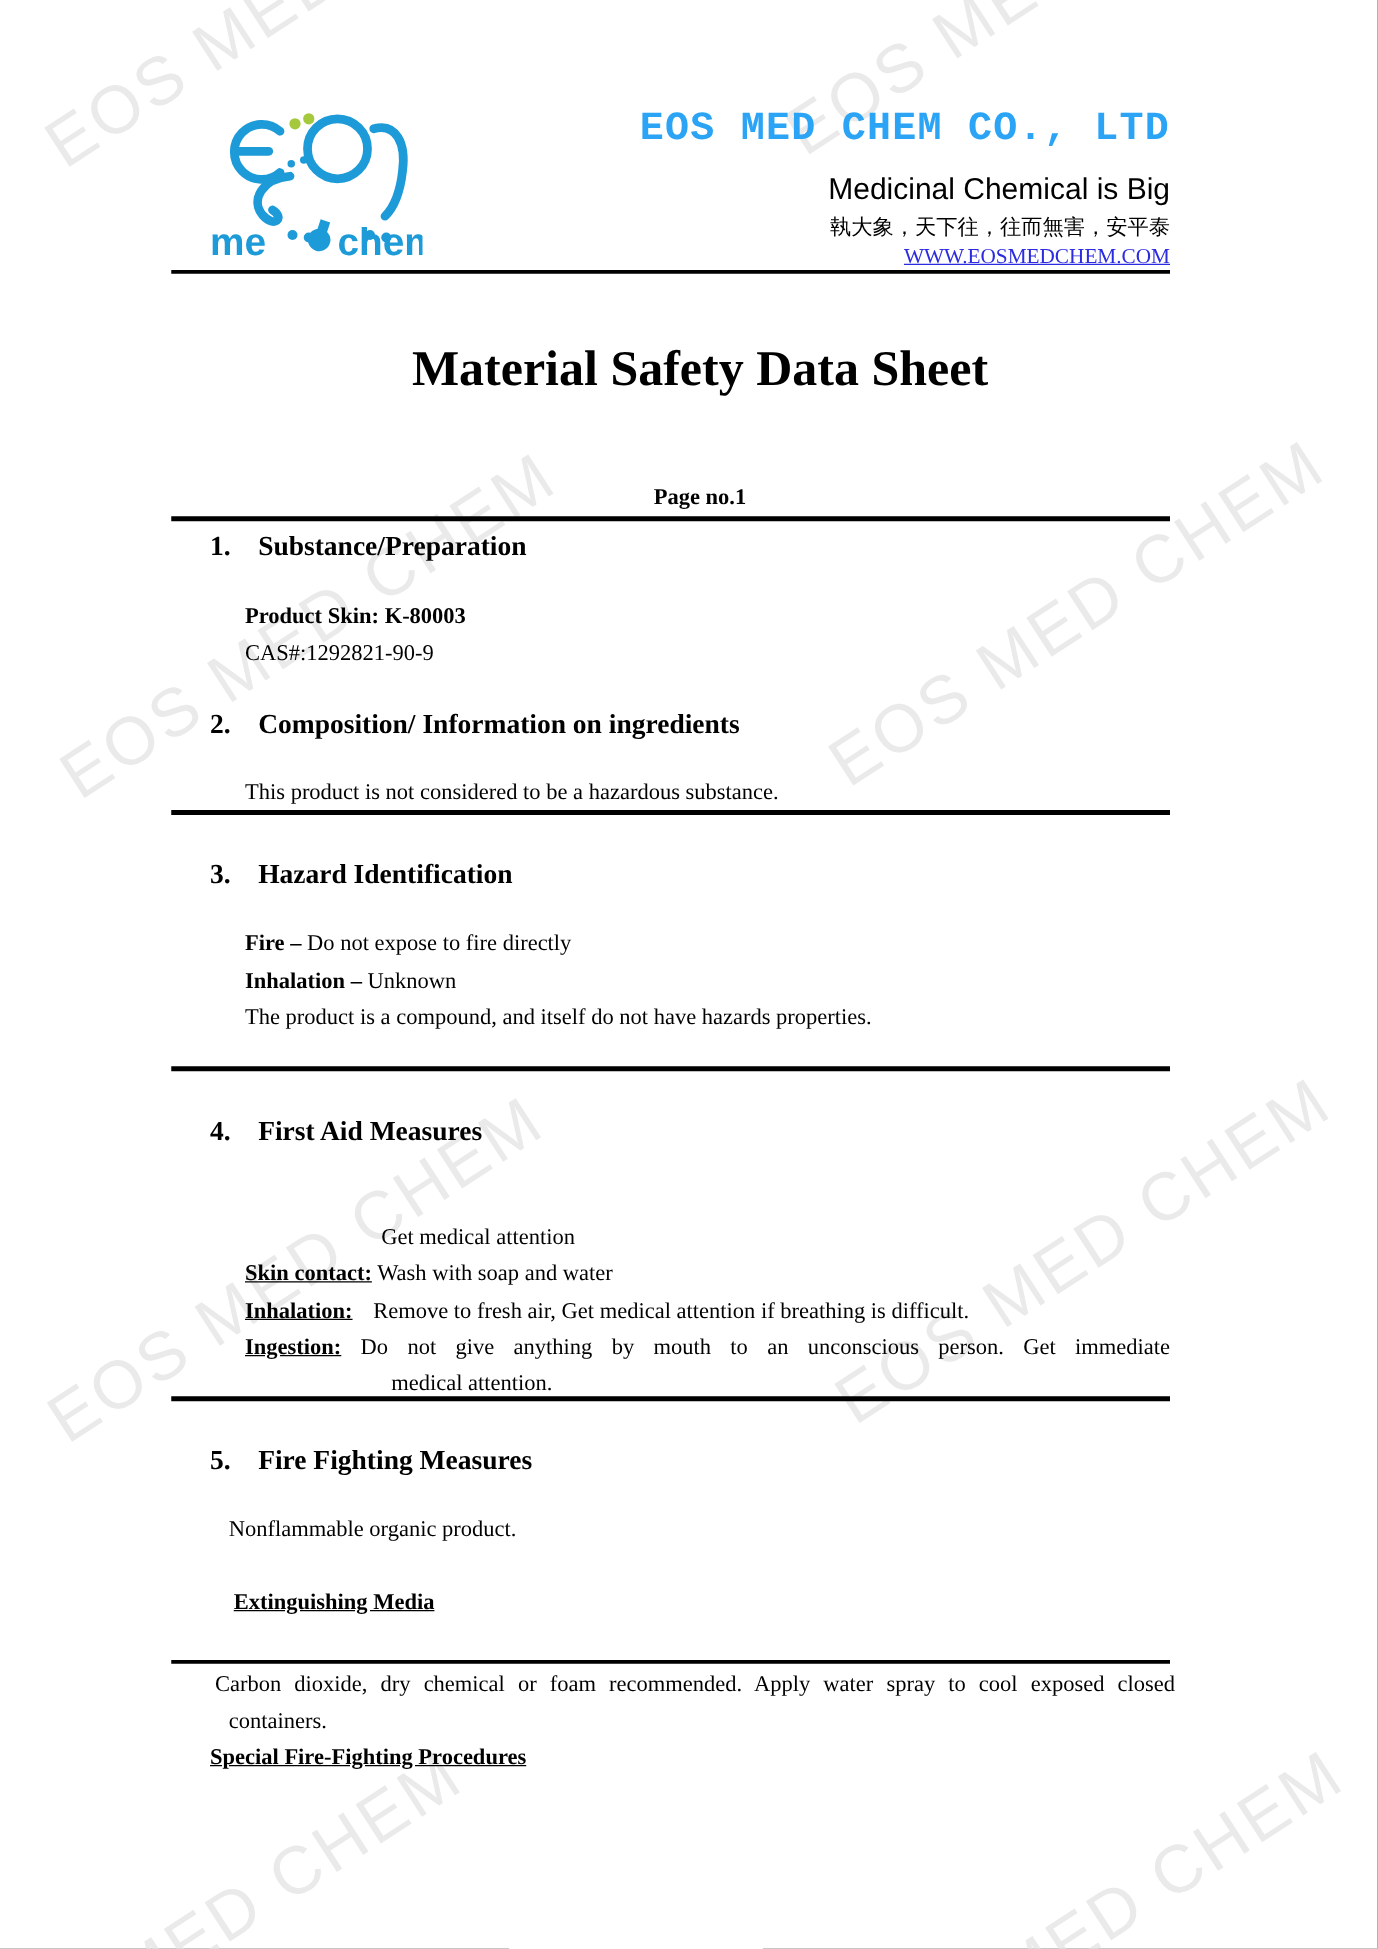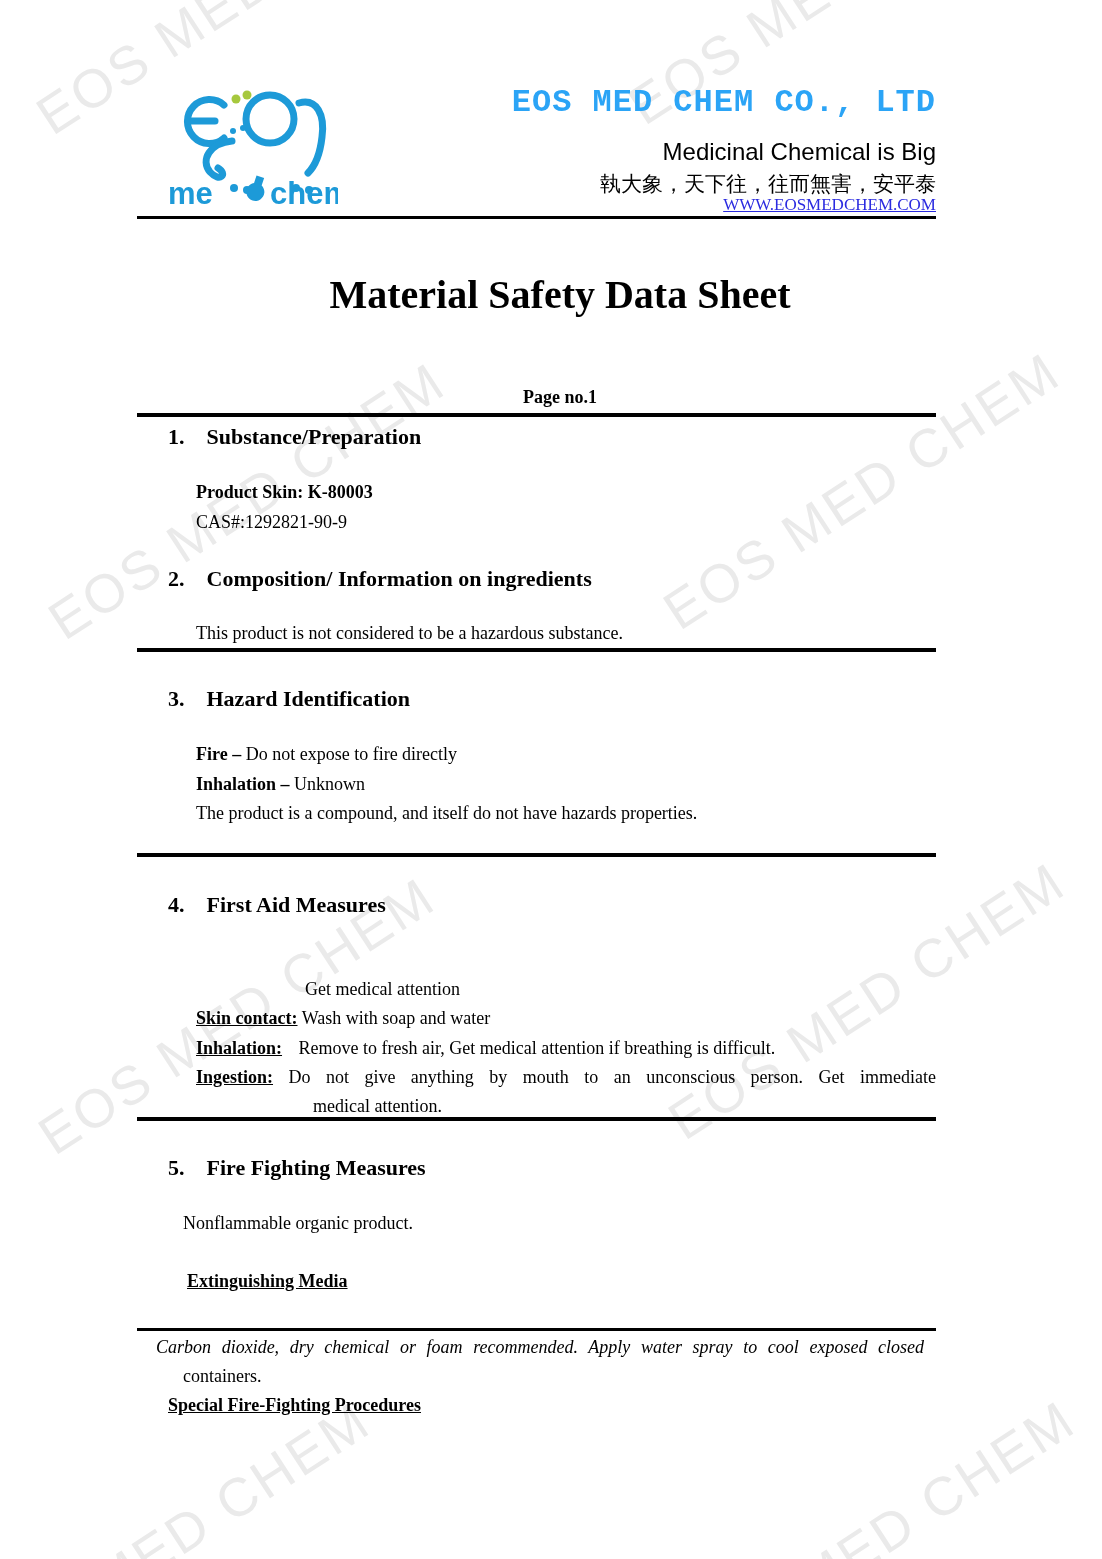--- a/index.html
+++ b/index.html
@@ -19,21 +19,21 @@
   }
   .z { z-index:2; }
   .rule { position:absolute; left:137px; width:799px; background:#000; z-index:2; }
 
   
   .h-company {
     font-family:"Liberation Mono", monospace; font-weight:bold;
     font-size:32px; letter-spacing:1px; color:#2ba4f6; white-space:nowrap;
   }
   .h-tagline { font-family:"Liberation Sans", sans-serif; font-size:24px; white-space:nowrap; }
-  .h-zh { font-size:21px; white-space:nowrap; }
+  .h-zh { font-size:17px; white-space:nowrap; }
   .h-link { font-size:17px; white-space:nowrap; }
   .h-link a { color:#2b2be0; text-decoration:underline; }
 
   .title { font-size:40px; font-weight:bold; text-align:center; white-space:nowrap; }
   .pageno { font-size:18px; font-weight:bold; text-align:center; white-space:nowrap; }
 
   .sec-h { font-size:22px; font-weight:bold; display:flex; gap:22px; white-space:nowrap; }
   .body18 { font-size:18px; line-height:22px; white-space:nowrap; }
   .lbl  { font-weight:bold; }
   .lblu { font-weight:bold; text-decoration:underline; }
@@ -151,17 +151,17 @@
 
   <div class="abs z sec-h" style="left:168px; top:1155px;">
     <span>5.</span>
     <span>Fire Fighting Measures</span>
   </div>
   <div class="abs z body18" style="left:183px; top:1212px;">Nonflammable organic product.</div>
   <div class="abs z body18 lblu" style="left:187px; top:1270px;">Extinguishing Media</div>
 
   <div class="rule" style="top:1328px; height:3px;"></div>
 
-  <div class="abs z body18 just" style="left:156px; top:1336px; width:768px;font-style:italic;">Carbon dioxide, dry chemical or foam recommended. Apply water spray to cool exposed closed</div>
+  <div class="abs z body18 just" style="left:172px; top:1336px; width:768px;">Carbon dioxide, dry chemical or foam recommended. Apply water spray to cool exposed closed</div>
   <div class="abs z body18" style="left:183px; top:1365px;">containers.</div>
   <div class="abs z body18 lblu" style="left:168px; top:1394px;">Special Fire-Fighting Procedures</div>
 
 </div>
 
 </body></html>

